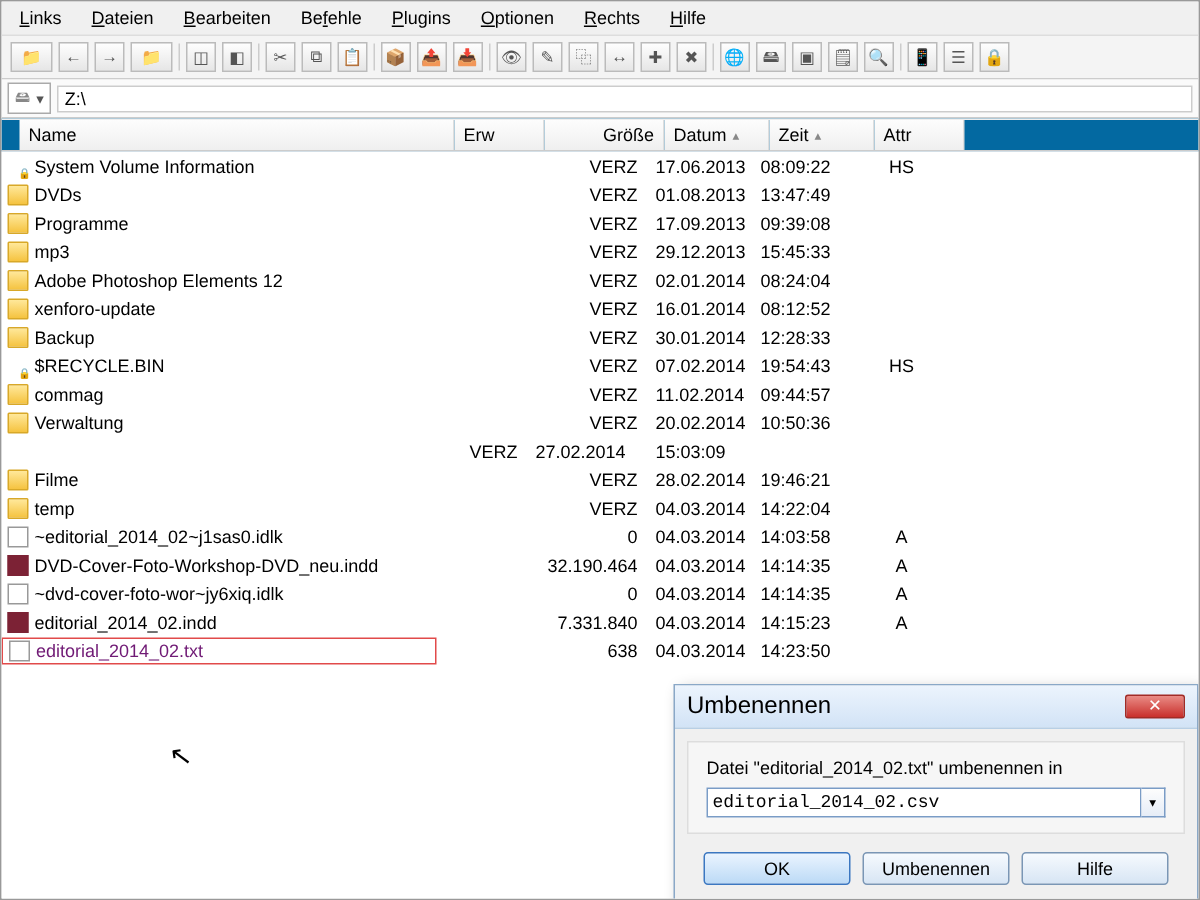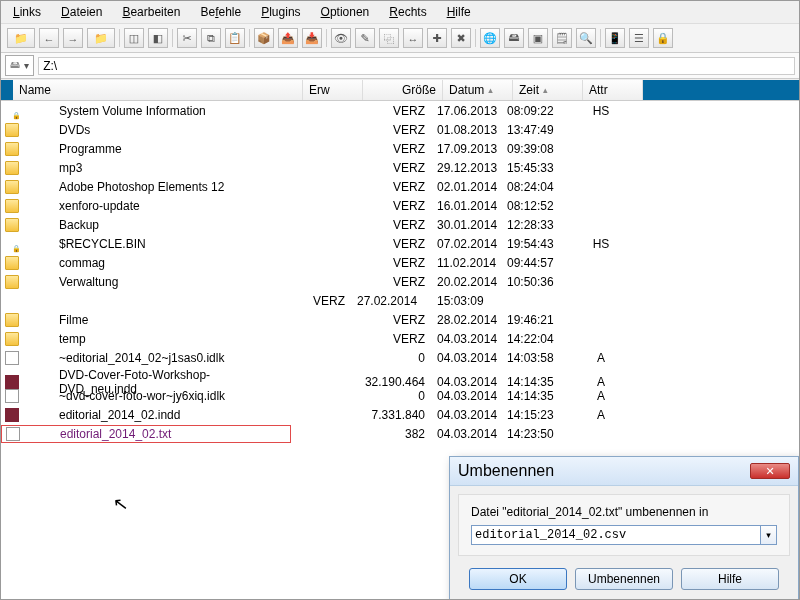--- a/index.html
+++ b/index.html
@@ -107,21 +107,21 @@
     background: #fff;
   }
   .frow {
     display: grid;
     grid-template-columns: 290px 60px 80px 70px 70px 60px;
     align-items: center;
     padding: 0 0;
     height: 19px;
     cursor: default;
   }
-  .fname { display: flex; align-items: center; padding: 1px 4px; gap: 36px; }
+  .fname { display: flex; align-items: center; padding: 1px 4px; }
   .ficon { width: 14px; height: 14px; margin-right: 4px; display:flex; align-items:center; justify-content:center;}
   .ficon.folder {
     background: linear-gradient(#ffe89a,#f5c340);
     border-radius: 1px 1px 1px 1px;
     border: 1px solid #d8a828;
   }
   .ficon.folderlock { position: relative; }
   .ficon.folderlock::after { content: "🔒"; position:absolute; font-size:7px; right:-2px; bottom:-2px;}
   .ficon.txt {
     border: 1px solid #999;
@@ -486,21 +486,21 @@
       <div class="cell left">04.03.2014</div>
       <div class="cell left">14:15:23</div>
       <div class="cell center">A</div>
     </div>
     <div class="frow selected">
       <div class="fname">
         <div class="ficon txt"></div>
         <span>editorial_2014_02.txt</span>
       </div>
       <div class="cell left"></div>
-      <div class="cell">382</div>
+      <div class="cell">638</div>
       <div class="cell left">04.03.2014</div>
       <div class="cell left">14:23:50</div>
       <div class="cell center"></div>
     </div>
   </div>
 
 <div class="dialog">
   <div class="dlgtitle">
     <span>Umbenennen</span>
     <div class="dlgclose">✕</div>

